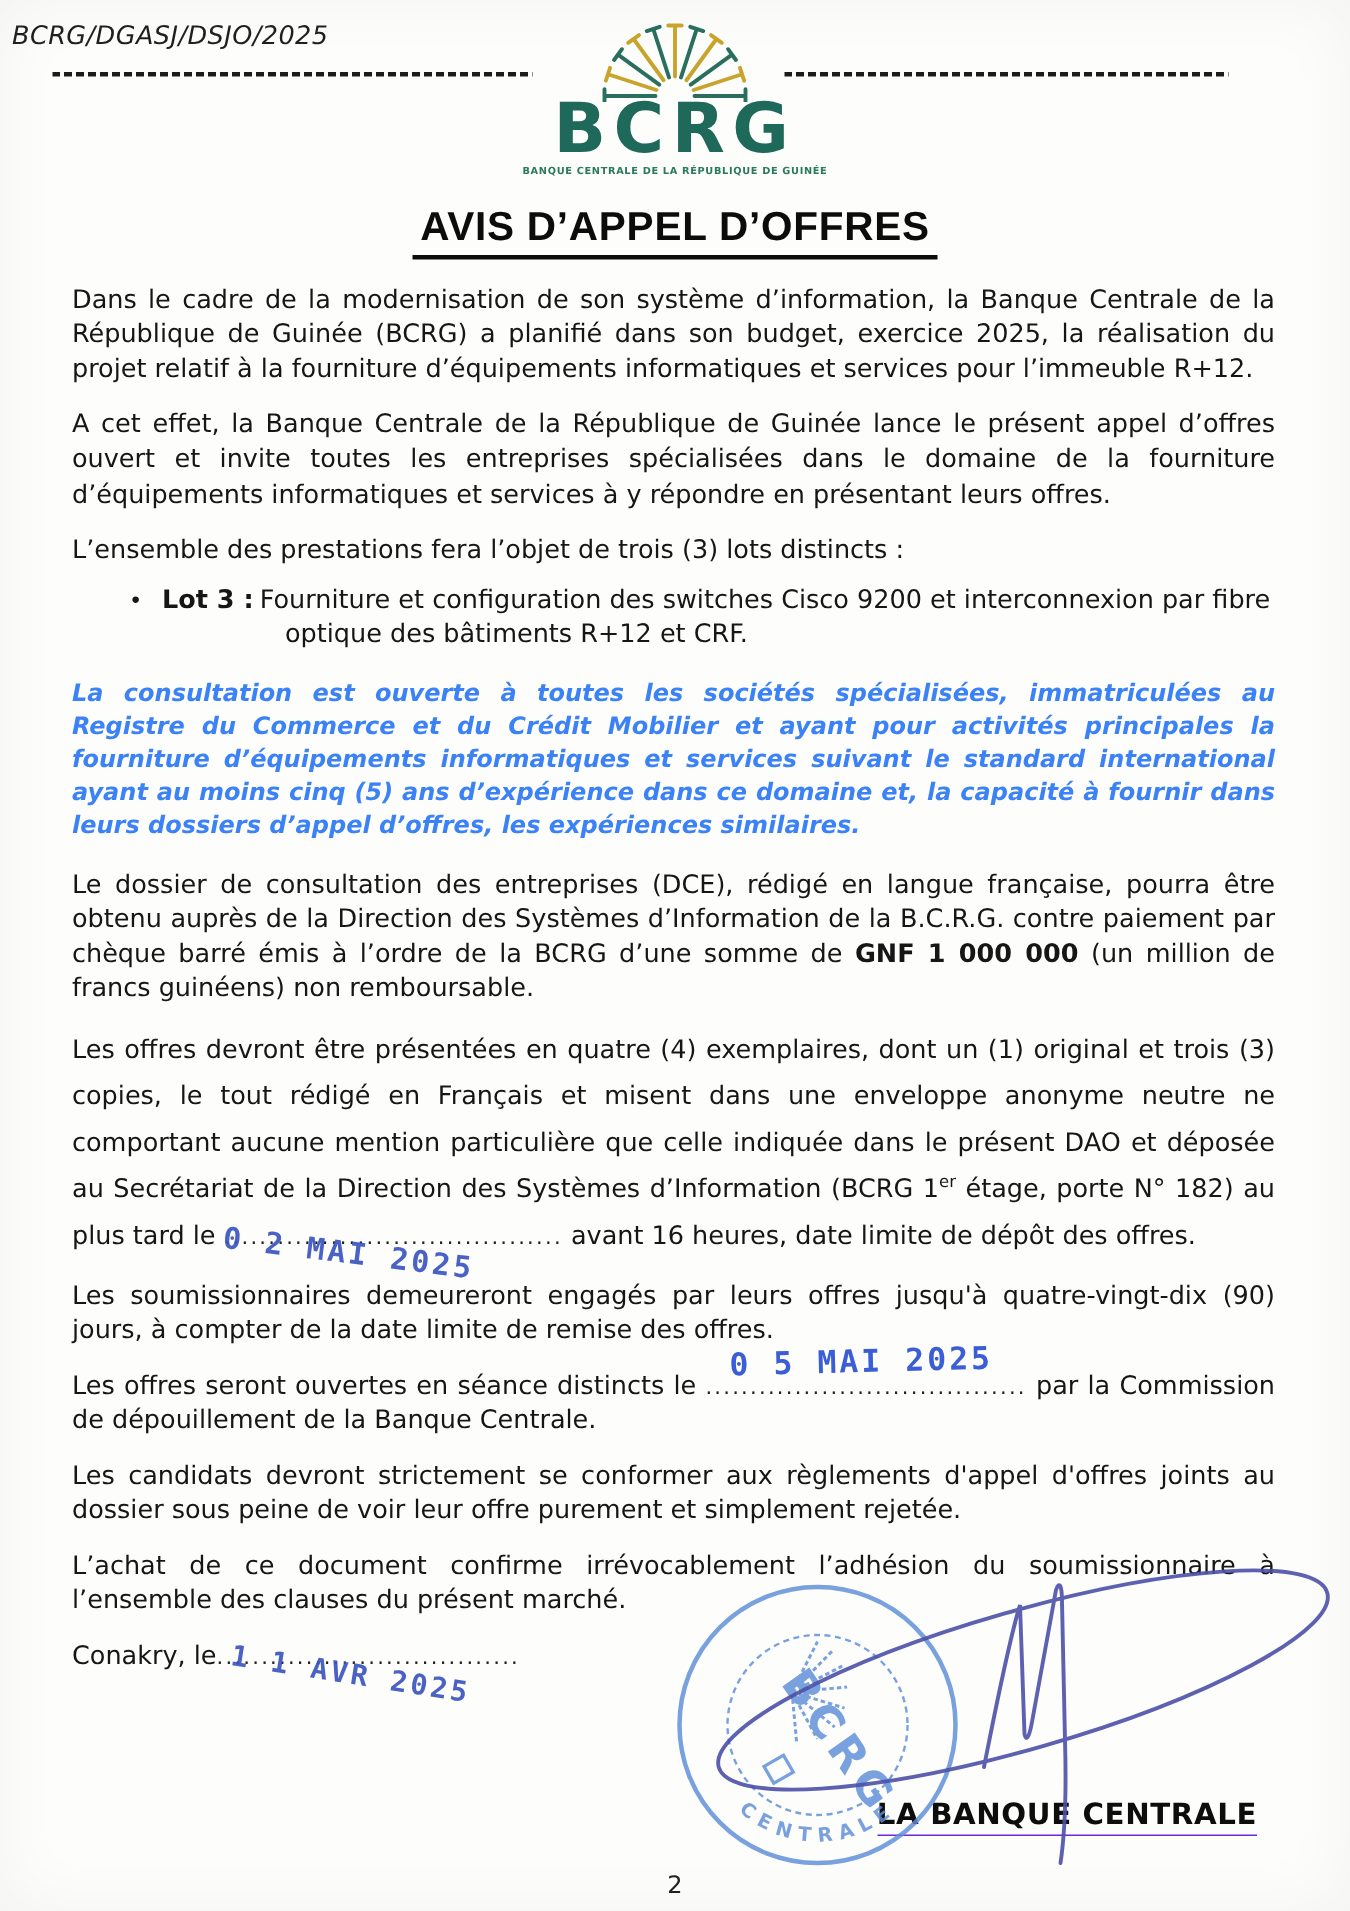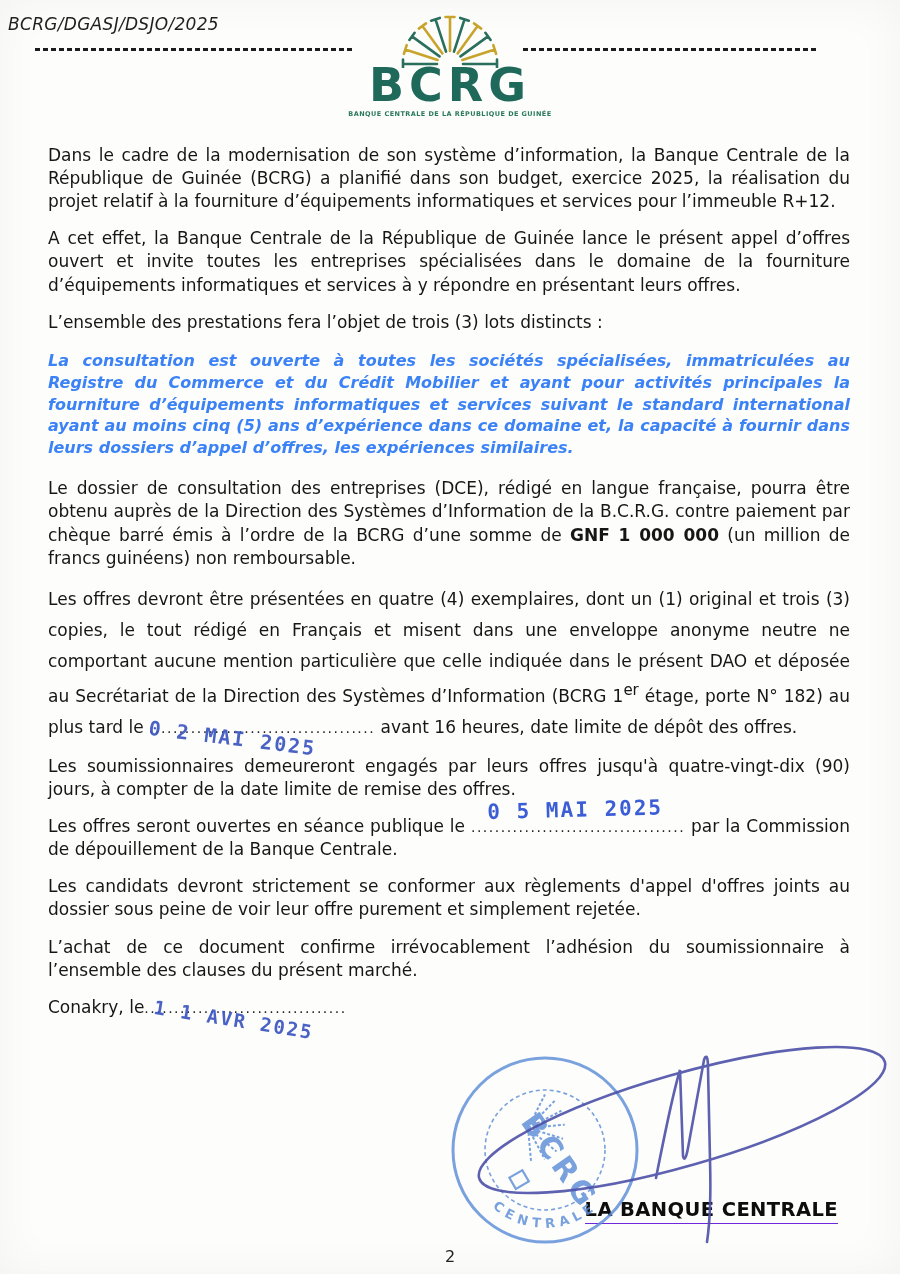--- a/index.html
+++ b/index.html
@@ -31,21 +31,21 @@
   .doc{padding:16px 50px 0 48px;font-size:17px;line-height:1.36;text-align:justify;}
   .doc p{margin:0 0 14px;}
   .lots{margin:2px 0 16px 0;padding:0;list-style:none;}
   .lots li{margin:0 0 3px;padding-left:142px;text-indent:-104px;text-align:left;}
   .blt{display:inline-block;width:22px;text-indent:0;font-size:15px;}
   .lot-label{font-weight:bold;margin-right:4px;}
   .boldital{font-weight:bold;font-style:italic;font-size:16px;line-height:1.37;
             color:#3b82f6;margin-bottom:18px !important;}
   .b{font-weight:bold;}
   .wide{line-height:1.83;margin-bottom:12px !important;}
-  sup{font-size:15px;}
+  sup{font-size:11px;}
   .dotwrap{position:relative;display:inline-block;text-indent:0;}
   .dots{font-size:14px;letter-spacing:1.5px;color:#222;}
   .stamp{position:absolute;white-space:nowrap;font-family:"DejaVu Sans Mono",monospace;
          font-weight:bold;color:#3b55c0;opacity:.92;}
   .stamp-deposit{left:2px;top:-2px;font-size:20px;letter-spacing:2px;
                  transform:rotate(7deg);transform-origin:left top;}
   .stamp-open{left:16px;top:-17px;font-size:21px;letter-spacing:2px;color:#2b50d2;
               transform:rotate(-1.5deg);transform-origin:left top;}
   .stamp-issue{left:12px;top:-1px;font-size:19px;letter-spacing:2px;
                transform:rotate(9deg);transform-origin:left top;}
@@ -68,38 +68,44 @@
     <div class="logo">
       <svg width="150" height="64" viewBox="0 0 150 64">
         <path fill="none" stroke="#2a6e5e" stroke-width="2.6" stroke-linecap="round" d="M88,60 L122,60 M122,55.5 L122,64.5 M85.5,52.4 L113,32.4 M115.6,36 L110.4,28.8 M79,47.6 L89.5,15.3 M93.8,16.7 L85.2,13.9 M71,47.6 L60.5,15.3 M64.8,13.9 L56.2,16.7 M64.5,52.4 L37,32.4 M34.4,36 L39.6,28.8 M62,60 L28,60 M28,55.5 L28,64.5"></path>
         <path fill="none" stroke="#c9a42d" stroke-width="2.6" stroke-linecap="round" d="M87.4,56 L119.7,45.5 M121.1,49.8 L118.3,41.2 M82.6,49.5 L102.6,22 M106.2,24.6 L99,19.4 M75,47 L75,13 M79.5,13 L70.5,13 M67.4,49.5 L47.4,22 M43.8,24.6 L51,19.4 M62.6,56 L30.3,45.5 M28.9,49.8 L31.7,41.2"></path>
       </svg>
       <div class="logo-acr">BCRG</div>
       <div class="logo-tag">BANQUE CENTRALE DE LA RÉPUBLIQUE DE GUINÉE</div>
     </div>
   </div>
 
+  <div class="title-row">
+    <span class="title">AVIS D’APPEL D’OFFRES</span>
+  </div>
 
   <main class="doc">
     <p>Dans le cadre de la modernisation de son système d’information, la Banque Centrale de la République de Guinée (BCRG) a planifié dans son budget, exercice 2025, la réalisation du projet relatif à la fourniture d’équipements informatiques et services pour l’immeuble R+12.</p>
     <p>A cet effet, la Banque Centrale de la République de Guinée lance le présent appel d’offres ouvert et invite toutes les entreprises spécialisées dans le domaine de la fourniture d’équipements informatiques et services à y répondre en présentant leurs offres.</p>
     <p style="margin-bottom:10px;">L’ensemble des prestations fera l’objet de trois (3) lots distincts :</p>
 
     <ul class="lots">
+      <li>
+        <span class="blt">•</span><span class="lot-label">Lot 3 :</span><span>Fourniture et configuration des switches Cisco 9200 et interconnexion par fibre optique des bâtiments R+12 et CRF.</span>
+      </li>
     </ul>
 
     <p class="boldital">La consultation est ouverte à toutes les sociétés spécialisées, immatriculées au Registre du Commerce et du Crédit Mobilier et ayant pour activités principales la fourniture d’équipements informatiques et services suivant le standard international ayant au moins cinq (5) ans d’expérience dans ce domaine et, la capacité à fournir dans leurs dossiers d’appel d’offres, les expériences similaires.</p>
 
     <p><span>Le dossier de consultation des entreprises (DCE), rédigé en langue française, pourra être obtenu auprès de la Direction des Systèmes d’Information de la B.C.R.G. contre paiement par chèque barré émis à l’ordre de la BCRG d’une somme de </span><span class="b">GNF 1 000 000</span><span> (un million de francs guinéens) non remboursable.</span></p>
 
     <p class="wide"><span>Les offres devront être présentées en quatre (4) exemplaires, dont un (1) original et trois (3) copies, le tout rédigé en Français et misent dans une enveloppe anonyme neutre ne comportant aucune mention particulière que celle indiquée dans le présent DAO et déposée au Secrétariat de la Direction des Systèmes d’Information (BCRG 1</span><sup>er</sup><span> étage, porte N° 182) au plus tard le </span><span class="dotwrap"><span class="dots">......................................</span><span class="stamp stamp-deposit">0 2 MAI 2025</span></span><span> avant 16 heures, date limite de dépôt des offres.</span></p>
 
     <p>Les soumissionnaires demeureront engagés par leurs offres jusqu'à quatre-vingt-dix (90) jours, à compter de la date limite de remise des offres.</p>
 
-    <p><span>Les offres seront ouvertes en séance publique le </span><span class="dotwrap"><span class="dots">....................................</span><span class="stamp stamp-open">0 5 MAI 2025</span></span><span> par la Commission de dépouillement de la Banque Centrale.</span></p>
+    <p><span>Les offres seront ouvertes en séance distincts le </span><span class="dotwrap"><span class="dots">....................................</span><span class="stamp stamp-open">0 5 MAI 2025</span></span><span> par la Commission de dépouillement de la Banque Centrale.</span></p>
 
     <p>Les candidats devront strictement se conformer aux règlements d'appel d'offres joints au dossier sous peine de voir leur offre purement et simplement rejetée.</p>
     <p>L’achat de ce document confirme irrévocablement l’adhésion du soumissionnaire à l’ensemble des clauses du présent marché.</p>
 
     <p class="dateline"><span>Conakry, le</span><span class="dotwrap"><span class="dots">..................................</span><span class="stamp stamp-issue">1 1 AVR 2025</span></span></p>
   </main>
 
   <div class="signoff">LA BANQUE CENTRALE</div>
   <div class="pagenum">2</div>
 

